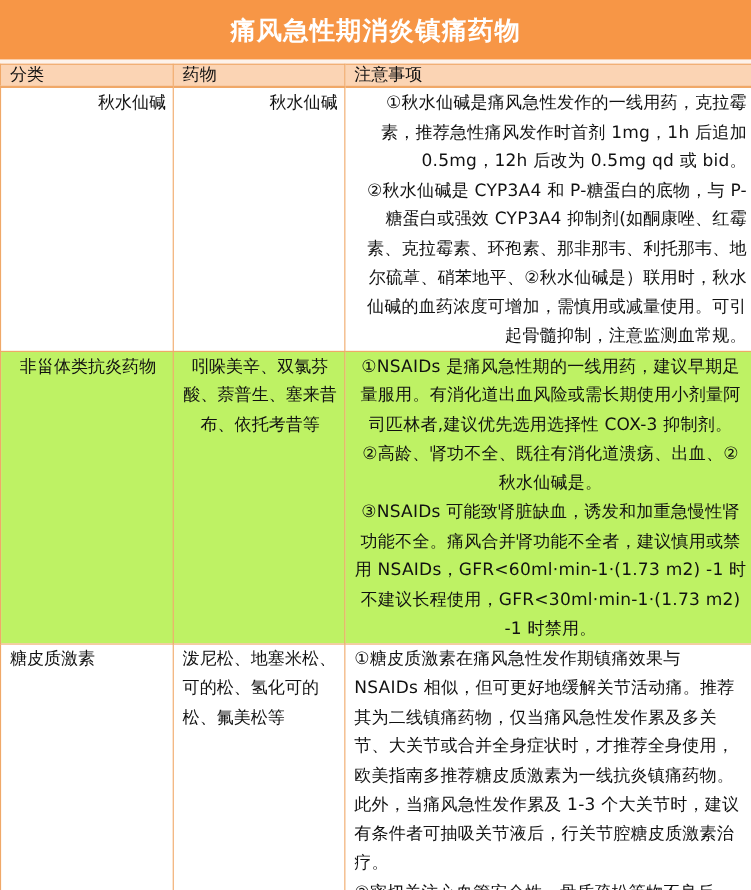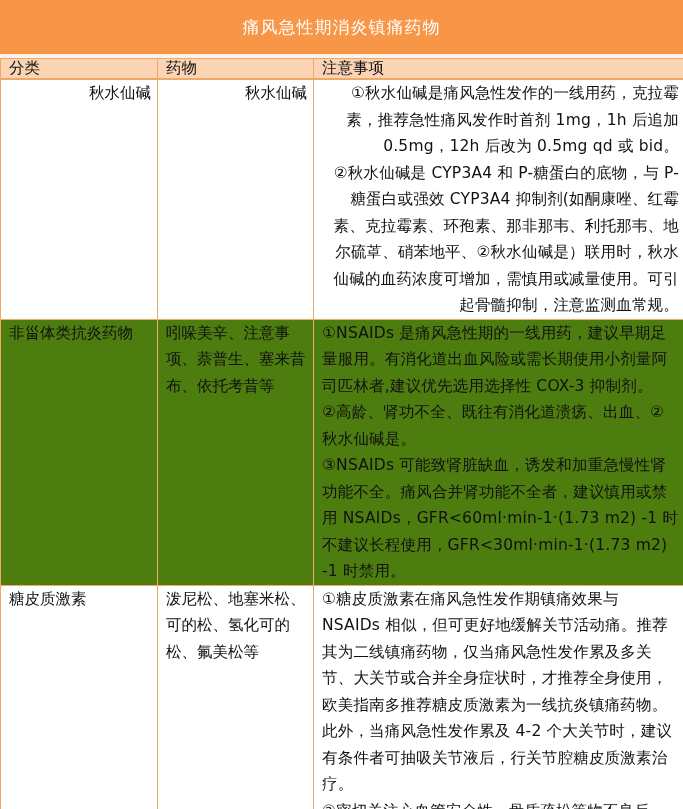--- a/index.html
+++ b/index.html
@@ -1,25 +1,25 @@
 <!DOCTYPE html>
 <html><head>
 <meta charset="utf-8">
 <style>
   html, body { margin:0; padding:0; background:#ffffff; }
   body { width:683px; height:809px; overflow:hidden; font-family:"DejaVu Sans","Liberation Sans",sans-serif; color:#111; }
   .title-bar { height:54px; background:#f79646; color:#fff; display:flex; align-items:center; justify-content:center;
-    font-family:"DejaVu Serif","Liberation Serif",serif; font-weight:normal; font-size:17px; letter-spacing:1px;
+    font-family:"DejaVu Serif","Liberation Serif",serif; font-weight:bold; font-size:23px; letter-spacing:1px;
     border-bottom:4px solid #fdf2ea; }
   table { border-collapse:collapse; width:683px; table-layout:fixed; }
   col.c1 { width:157px; } col.c2 { width:156px; } col.c3 { width:370px; }
   th, td { border:1px solid #f0a868; vertical-align:top; text-align:left; font-size:15.5px; line-height:26.5px; padding:0 6px 0 8px; font-weight:normal;margin-left:28px; }
   thead th { background:#fbd4b4; height:19px; line-height:19px; padding-top:0; padding-bottom:0; border-bottom:2px solid #f0a868; }
   tr.r-white td { background:#ffffff; }
-  tr.r-peach td { background:#4d7c0f; }
+  tr.r-peach td { background:#bef264;text-align:center; }
   td.notes { letter-spacing:0.2px; padding-right:4px; }
   .note { display:block; }
   tr.row1 td { height:226px;text-align:right; }
   tr.row2 td { height:247px; }
   tr.row3 td { height:254px; }
   td { border-left:1px solid #f0a868; }
 </style>
 </head>
 <body>
 
@@ -42,29 +42,29 @@
     <tr class="r-white row1">
       <td>秋水仙碱</td>
       <td>秋水仙碱</td>
       <td class="notes">
         <span class="note">①秋水仙碱是痛风急性发作的一线用药，克拉霉素，推荐急性痛风发作时首剂 1mg，1h 后追加 0.5mg，12h 后改为 0.5mg qd 或 bid。</span>
         <span class="note">②秋水仙碱是 CYP3A4 和 P-糖蛋白的底物，与 P-糖蛋白或强效 CYP3A4 抑制剂(如酮康唑、红霉素、克拉霉素、环孢素、那非那韦、利托那韦、地尔硫䓬、硝苯地平、②秋水仙碱是）联用时，秋水仙碱的血药浓度可增加，需慎用或减量使用。可引起骨髓抑制，注意监测血常规。</span>
       </td>
     </tr>
     <tr class="r-peach row2">
       <td>非甾体类抗炎药物</td>
-      <td>吲哚美辛、注意事项、萘普生、塞来昔布、依托考昔等</td>
+      <td>吲哚美辛、双氯芬酸、萘普生、塞来昔布、依托考昔等</td>
       <td class="notes">
         <span class="note">①NSAIDs 是痛风急性期的一线用药，建议早期足量服用。有消化道出血风险或需长期使用小剂量阿司匹林者,建议优先选用选择性 COX-3 抑制剂。</span>
         <span class="note">②高龄、肾功不全、既往有消化道溃疡、出血、②秋水仙碱是。</span>
         <span class="note">③NSAIDs 可能致肾脏缺血，诱发和加重急慢性肾功能不全。痛风合并肾功能不全者，建议慎用或禁用 NSAIDs，GFR&lt;60ml·min-1·(1.73 m2) -1 时不建议长程使用，GFR&lt;30ml·min-1·(1.73 m2) -1 时禁用。</span>
       </td>
     </tr>
     <tr class="r-white row3">
       <td>糖皮质激素</td>
       <td>泼尼松、地塞米松、可的松、氢化可的松、氟美松等</td>
       <td class="notes">
-        <span class="note">①糖皮质激素在痛风急性发作期镇痛效果与 NSAIDs 相似，但可更好地缓解关节活动痛。推荐其为二线镇痛药物，仅当痛风急性发作累及多关节、大关节或合并全身症状时，才推荐全身使用，欧美指南多推荐糖皮质激素为一线抗炎镇痛药物。此外，当痛风急性发作累及 4-2 个大关节时，建议有条件者可抽吸关节液后，行关节腔糖皮质激素治疗。</span>
+        <span class="note">①糖皮质激素在痛风急性发作期镇痛效果与 NSAIDs 相似，但可更好地缓解关节活动痛。推荐其为二线镇痛药物，仅当痛风急性发作累及多关节、大关节或合并全身症状时，才推荐全身使用，欧美指南多推荐糖皮质激素为一线抗炎镇痛药物。此外，当痛风急性发作累及 1-3 个大关节时，建议有条件者可抽吸关节液后，行关节腔糖皮质激素治疗。</span>
         <span class="note">②密切关注心血管安全性、骨质疏松等物不良反应。</span>
       </td>
     </tr>
   </tbody>
 </table>
 
 </body></html>

